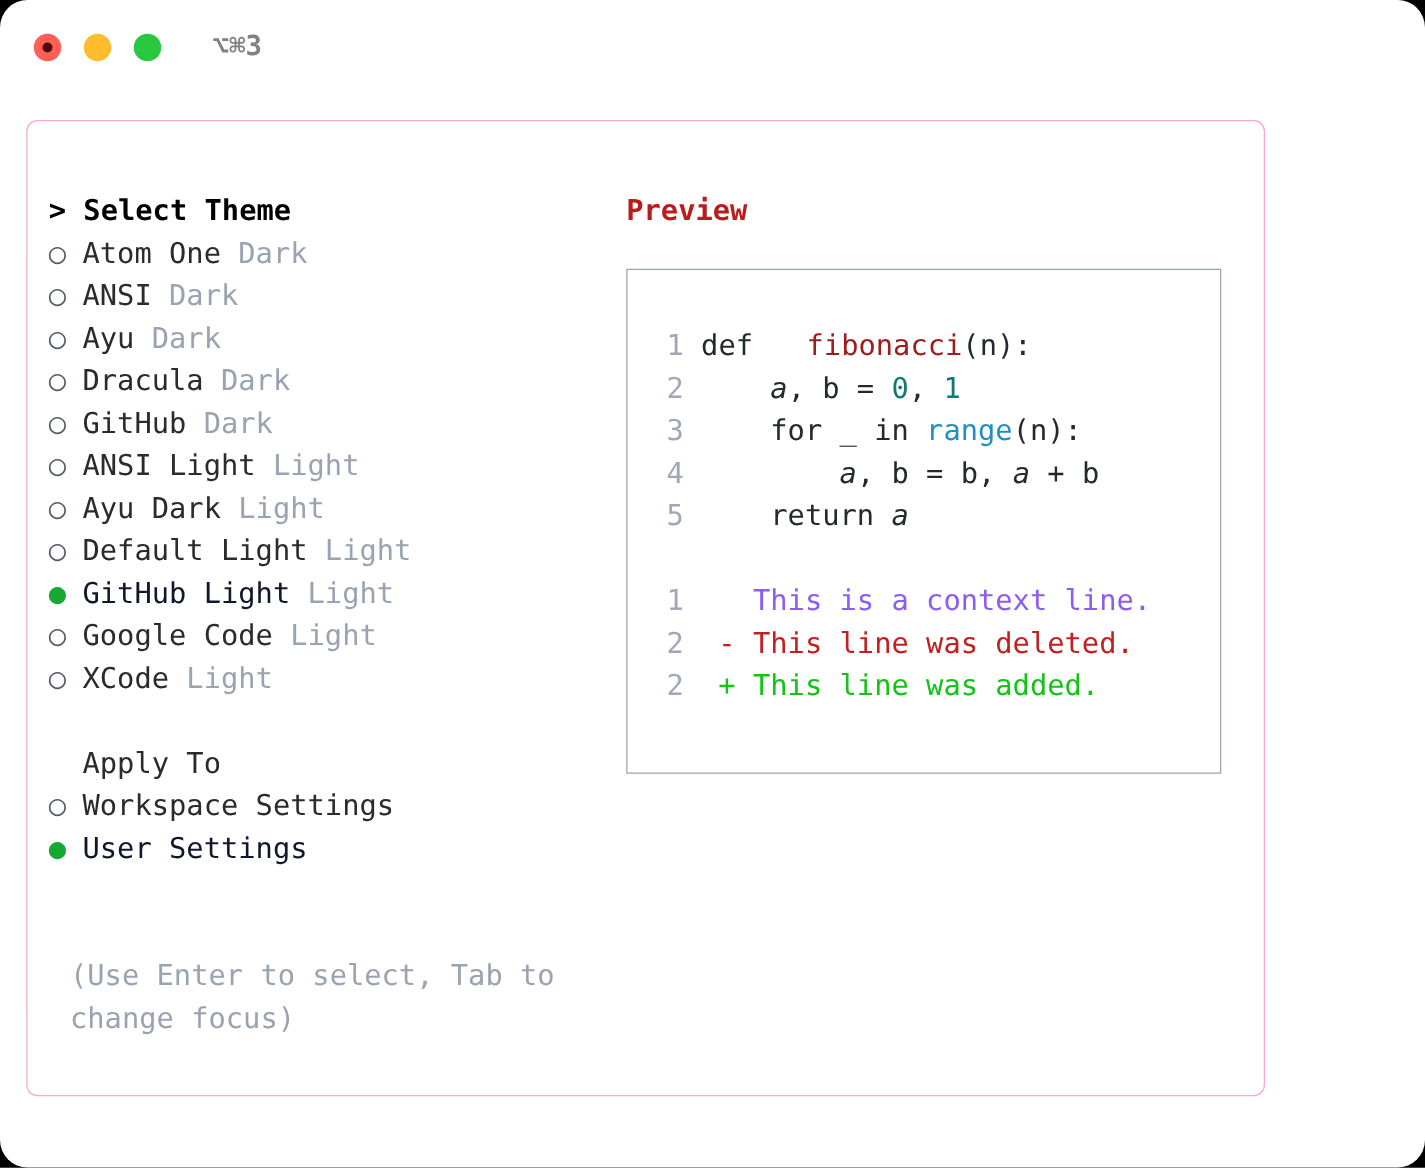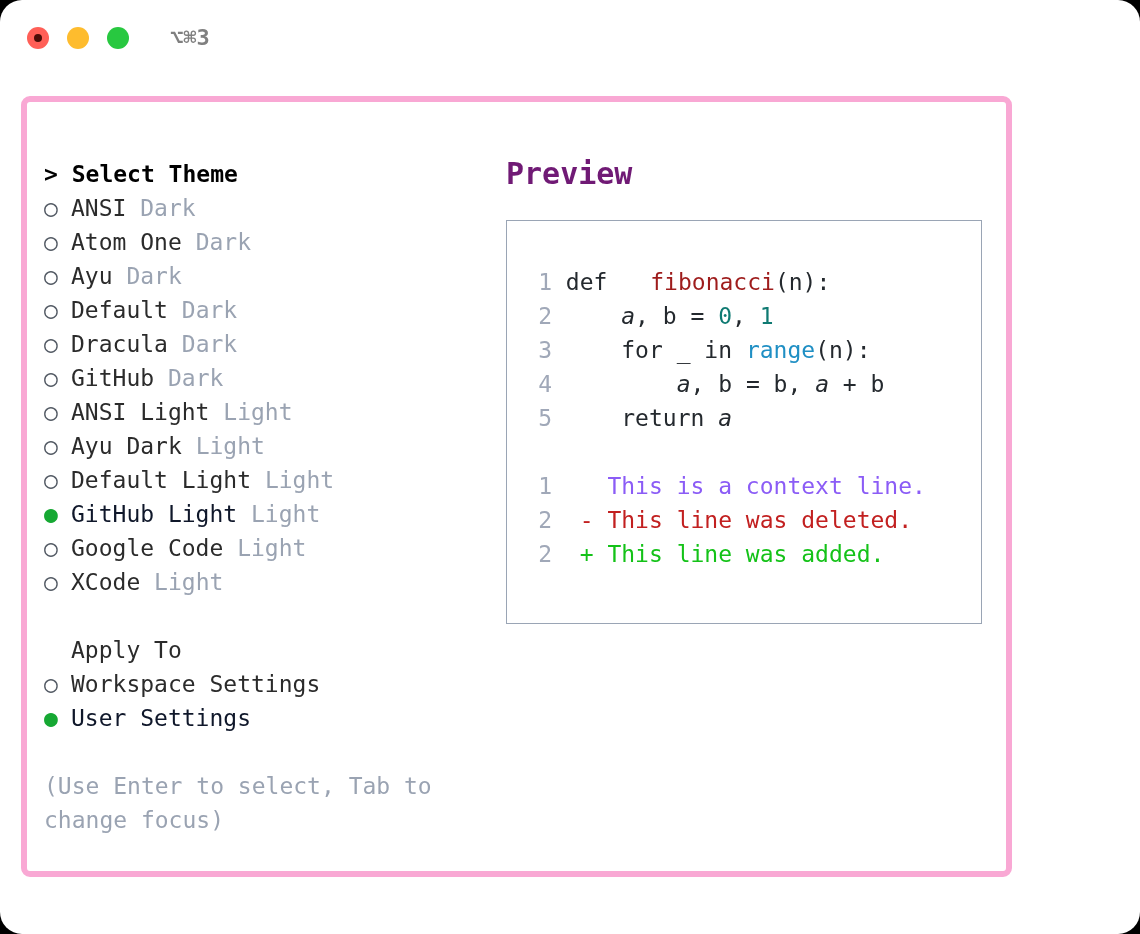--- a/index.html
+++ b/index.html
@@ -61,21 +61,21 @@
     white-space: pre;
   }
 
   
   #dialog {
     position: absolute;
     left: 21px;
     top: 96px;
     width: 991px;
     height: 781px;
-    border: 6px solid #f9a8d4;
+    border: 1px solid #f9a8d4;
     border-radius: 9px;
     background: #ffffff;
     box-sizing: border-box;
   }
 
   
   #left-col {
     position: absolute;
     left: 17px;
     top: 55px;
@@ -101,42 +101,42 @@
   .opt-name { color: #2b2b2b; }
   .opt-name.sel { color: #0f172a; }
   .opt-tag { color: #9aa3b2; }
 
   #applyto {
     margin-top: 34px;
   }
 
   #hint {
     position: absolute;
-    left: 17px;
+    left: 34px;
     top: 667px;
     width: 420px;
     font-family: "DejaVu Sans Mono", "Liberation Mono", monospace;
     font-size: 23px;
     line-height: 34px;
     color: #9aa3b2;
   }
 
   
   #right-col {
     position: absolute;
     left: 479px;
     top: 55px;
     width: 480px;
   }
   #preview-head {
     font-family: "DejaVu Sans Mono", "Liberation Mono", monospace;
-    font-size: 30px;
+    font-size: 23px;
     line-height: 34px;
     font-weight: bold;
-    color: #701a75;
+    color: #b91c1c;
     white-space: pre;
   }
   #preview-box {
     margin-top: 29px;
     width: 476px;
     height: 404px;
     border: 1px solid #9aa5b5;
     box-sizing: border-box;
     background: #ffffff;
     position: relative;
@@ -179,24 +179,23 @@
     <div class="traffic" id="tl-min"></div>
     <div class="traffic" id="tl-max"></div>
     <div id="shortcut">⌥⌘3</div>
   </div>
 
   <div id="dialog">
 
     <div id="left-col">
       <div class="mono-line section-head">&gt; Select Theme</div>
       <div id="theme-list">
+          <div class="mono-line"><span class="marker">○</span><span class="opt-name">Atom One </span><span class="opt-tag">Dark</span></div>
           <div class="mono-line"><span class="marker">○</span><span class="opt-name">ANSI </span><span class="opt-tag">Dark</span></div>
-          <div class="mono-line"><span class="marker">○</span><span class="opt-name">Atom One </span><span class="opt-tag">Dark</span></div>
           <div class="mono-line"><span class="marker">○</span><span class="opt-name">Ayu </span><span class="opt-tag">Dark</span></div>
-          <div class="mono-line"><span class="marker">○</span><span class="opt-name">Default </span><span class="opt-tag">Dark</span></div>
           <div class="mono-line"><span class="marker">○</span><span class="opt-name">Dracula </span><span class="opt-tag">Dark</span></div>
           <div class="mono-line"><span class="marker">○</span><span class="opt-name">GitHub </span><span class="opt-tag">Dark</span></div>
           <div class="mono-line"><span class="marker">○</span><span class="opt-name">ANSI Light </span><span class="opt-tag">Light</span></div>
           <div class="mono-line"><span class="marker">○</span><span class="opt-name">Ayu Dark </span><span class="opt-tag">Light</span></div>
           <div class="mono-line"><span class="marker">○</span><span class="opt-name">Default Light </span><span class="opt-tag">Light</span></div>
           <div class="mono-line"><span class="marker sel">●</span><span class="opt-name sel">GitHub Light </span><span class="opt-tag">Light</span></div>
           <div class="mono-line"><span class="marker">○</span><span class="opt-name">Google Code </span><span class="opt-tag">Light</span></div>
           <div class="mono-line"><span class="marker">○</span><span class="opt-name">XCode </span><span class="opt-tag">Light</span></div>
         </div>
 

